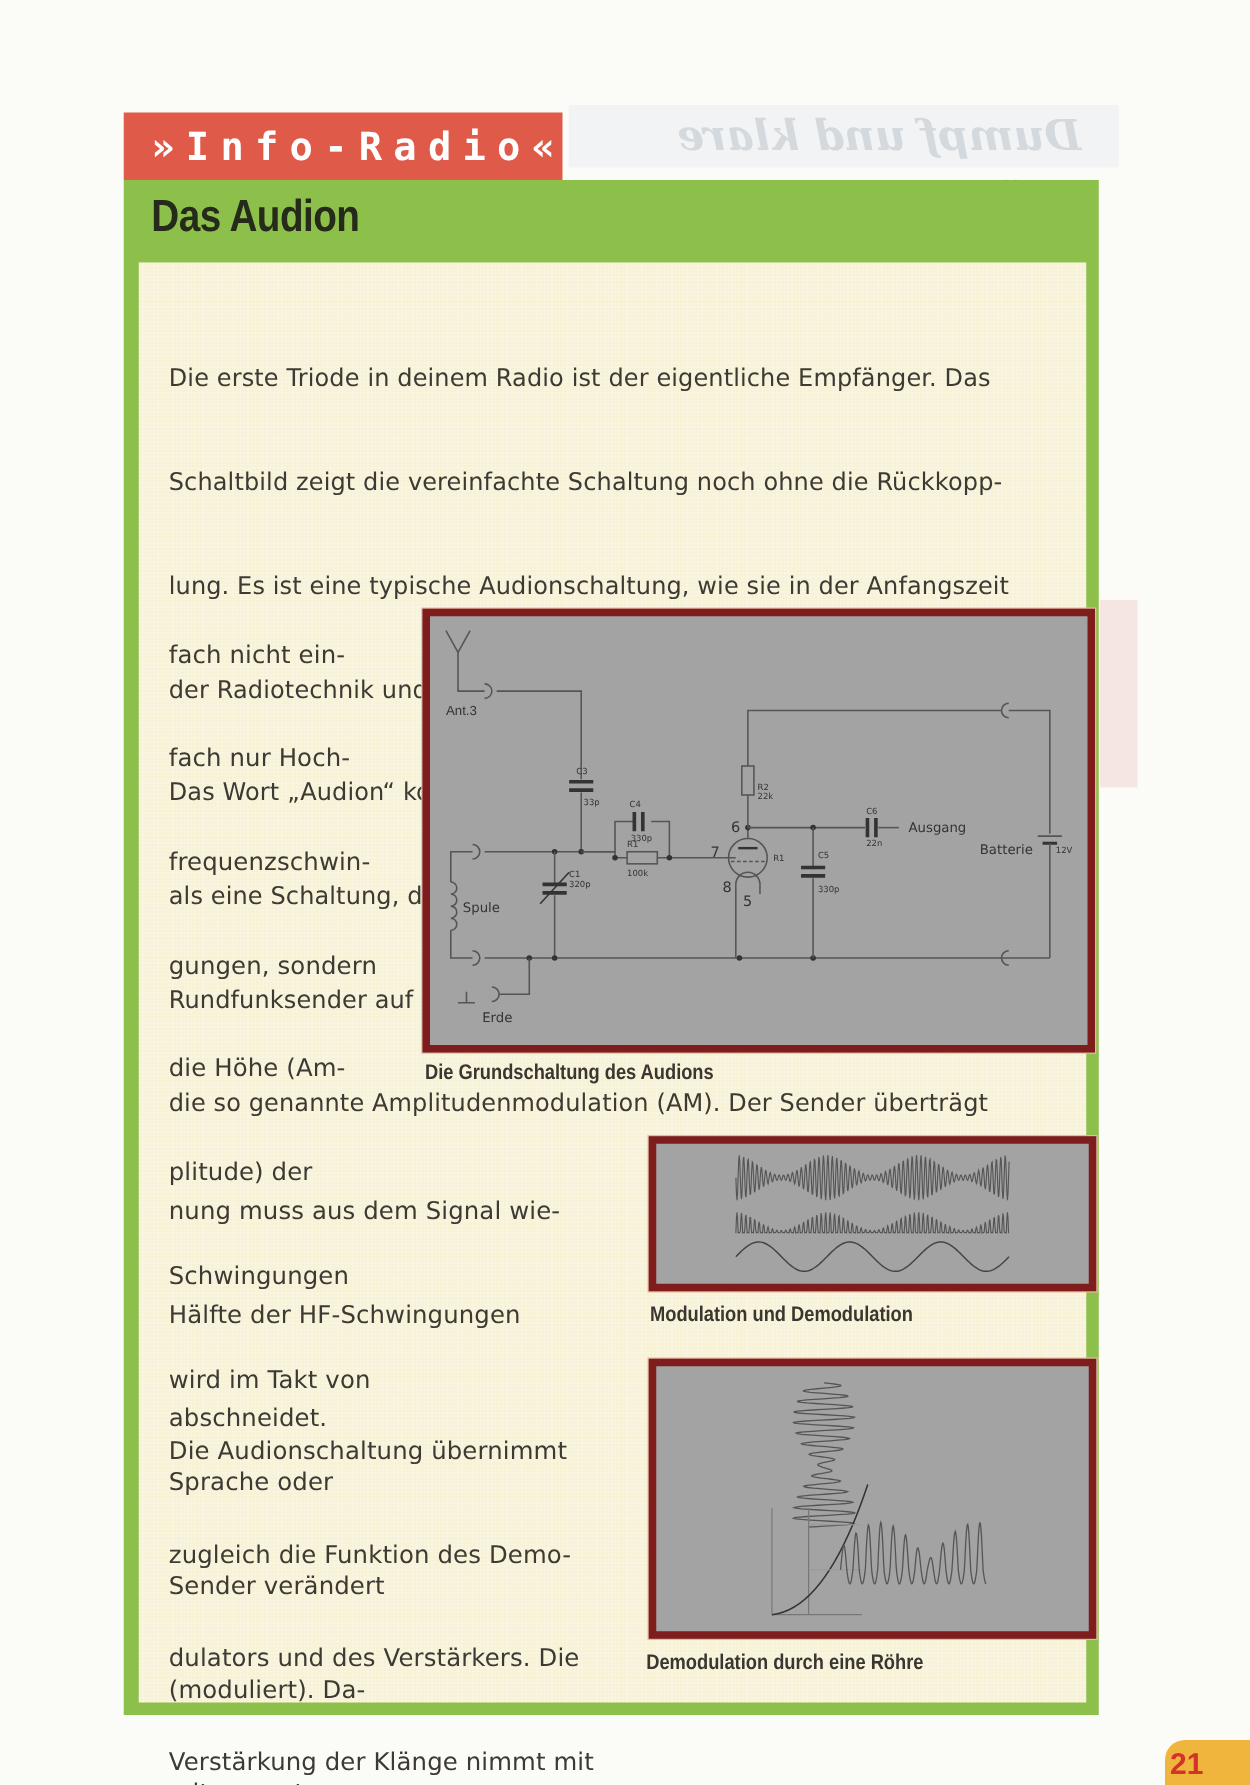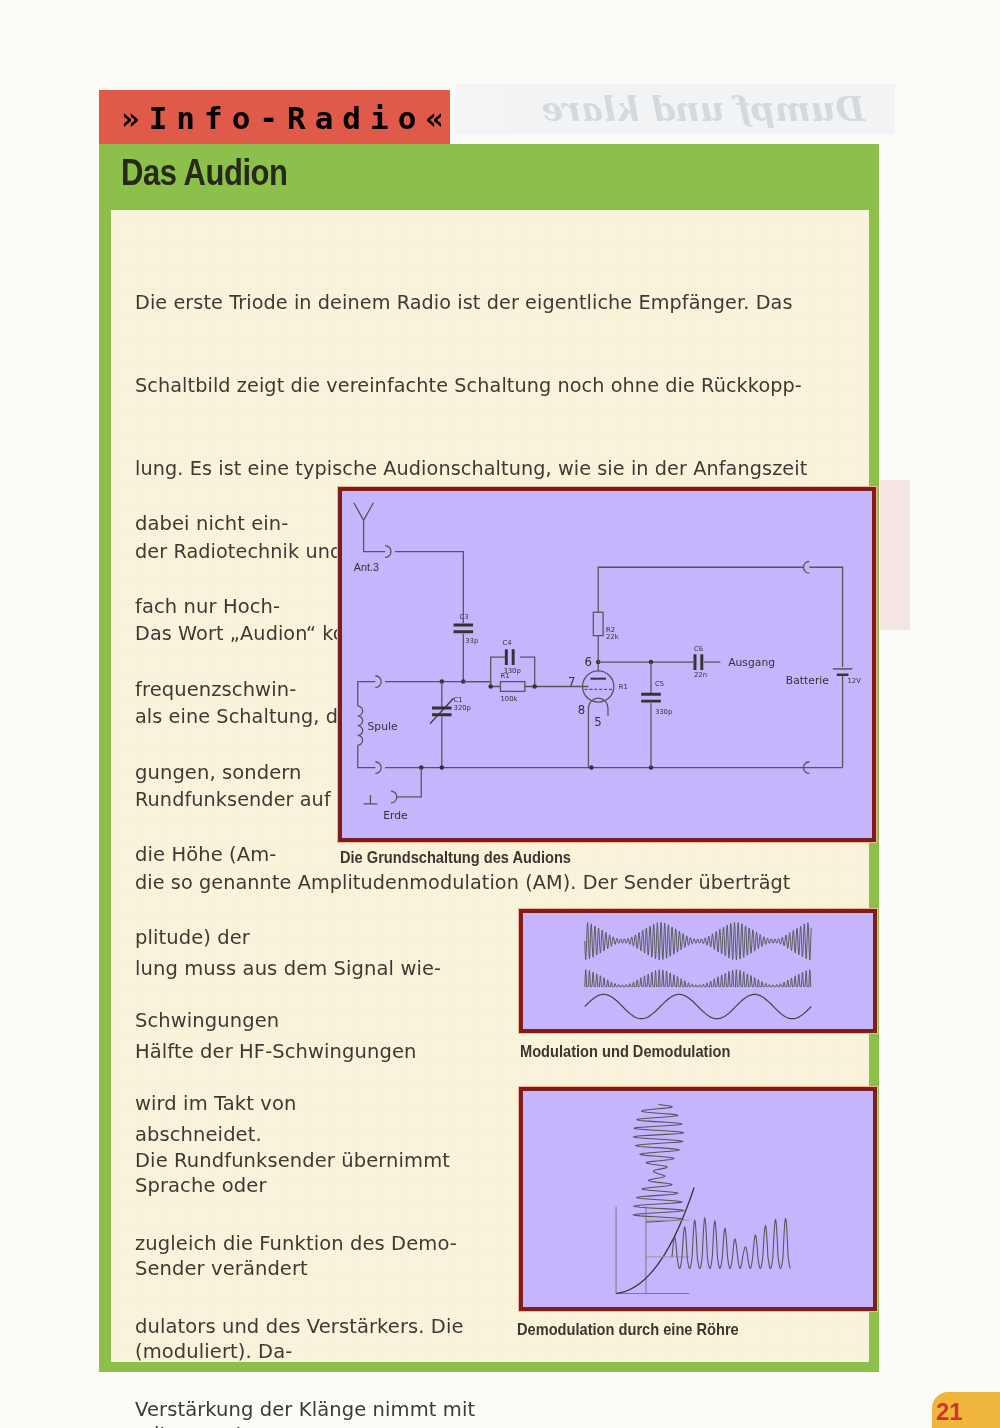--- a/index.html
+++ b/index.html
@@ -10,21 +10,21 @@
     }
     .ghost-title {
       position: absolute; left: 455px; top: 84px; width: 440px; height: 50px;
       background: #eef1f3; color: #c4cbd3;
       font-family: "DejaVu Serif", serif; font-style: italic; font-weight: bold;
       font-size: 34px; line-height: 50px; padding-left: 30px;
       box-sizing: border-box; transform: scaleX(-1); opacity: .7;
     }
     .tag {
       position: absolute; left: 99px; top: 90px; width: 351px; height: 54px;
-      background: #e05a4a; color: #000000;
+      background: #e05a4a; color: #ffffff;
       font-family: "DejaVu Sans Mono", monospace; font-weight: bold;
       font-size: 31px; letter-spacing: 9px; line-height: 56px;
       padding-left: 22px; box-sizing: border-box; white-space: nowrap;
     }
     .box {
       position: absolute; left: 99px; top: 144px; width: 780px; height: 1228px;
       background: #8dc04a; box-sizing: border-box;
     }
     .box-title {
       position: absolute; left: 22px; top: 8px;
@@ -39,22 +39,22 @@
         repeating-linear-gradient(0deg, rgba(255,255,255,.18) 0 1px, transparent 1px 3px),
         repeating-linear-gradient(90deg, rgba(255,255,255,.18) 0 1px, transparent 1px 3px);
     }
     .txt {
       position: absolute; color: #3d3a33;
       font-family: "DejaVu Sans", sans-serif; font-size: 19.5px; line-height: 27.6px;
       white-space: pre; letter-spacing: 0.1px;
     }
     .t-top { left: 35px; top: 234px; font-size: 19.5px; transform: scaleX(0.985); transform-origin: left; }
     .fig {
-      position: absolute; background: #c4b5fd;
-      border: 4px solid #7f1d1d; box-sizing: border-box;
+      position: absolute; background: #a3a3a3;
+      border: 6px solid #7f1d1d; box-sizing: border-box;
       box-shadow: 0 0 0 1px #f3b59a;
     }
     .fig svg { position: absolute; left: 0; top: 0; width: 100%; height: 100%; }
     .cap {
       position: absolute; font-family: "Liberation Sans", sans-serif; font-weight: bold;
       font-size: 17px; color: #3a3730; white-space: nowrap;
       transform: scaleX(0.86); transform-origin: left;
     }
     .page-num {
       position: absolute; left: 932px; top: 1392px; width: 68px; height: 40px;
@@ -85,46 +85,46 @@
   <div>Schaltbild zeigt die vereinfachte Schaltung noch ohne die Rückkopp-</div>
   <div>lung. Es ist eine typische Audionschaltung, wie sie in der Anfangszeit</div>
   <div>der Radiotechnik und auch im alten RADIOMANN eingesetzt wurde.</div>
   <div>Das Wort „Audion“ kommt von „Audio“ und bedeutet nichts anders</div>
   <div>als eine Schaltung, die Radiosignale hörbar macht.</div>
   <div>Rundfunksender auf Mittelwelle und auf Kurzwelle verwenden meist</div>
   <div>die so genannte Amplitudenmodulation (AM). Der Sender überträgt</div>
 </div>
 
 <div class="txt" style="left:135px;top:455px;">
-  <div>dabei nicht ein-</div>
+  <div>fach nicht ein-</div>
   <div>fach nur Hoch-</div>
   <div>frequenzschwin-</div>
   <div>gungen, sondern</div>
   <div>die Höhe (Am-</div>
   <div>plitude) der</div>
   <div>Schwingungen</div>
   <div>wird im Takt von</div>
   <div>Sprache oder</div>
   <div>Sender verändert</div>
   <div>(moduliert). Da-</div>
   <div>mit man etwas</div>
   
   
   
   
 </div>
 
 <div class="txt" style="left:135px;top:900px;">
-  <div>lung muss aus dem Signal wie-</div>
+  <div>nung muss aus dem Signal wie-</div>
   <div>Hälfte der HF-Schwingungen</div>
   <div>abschneidet.</div>
 </div>
 
 <div class="txt" style="left:135px;top:1092px;">
-  <div>Die Rundfunksender übernimmt</div>
+  <div>Die Audionschaltung übernimmt</div>
   <div>zugleich die Funktion des Demo-</div>
   <div>dulators und des Verstärkers. Die</div>
   <div>Verstärkung der Klänge nimmt mit</div>
   
   
   
   
   
 </div>
 

